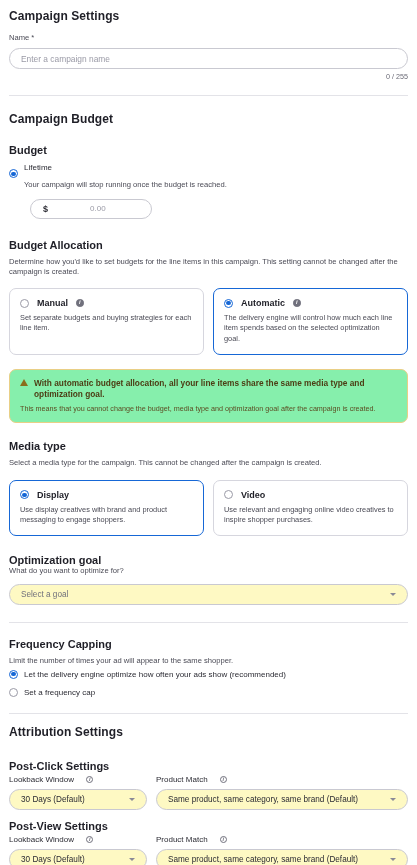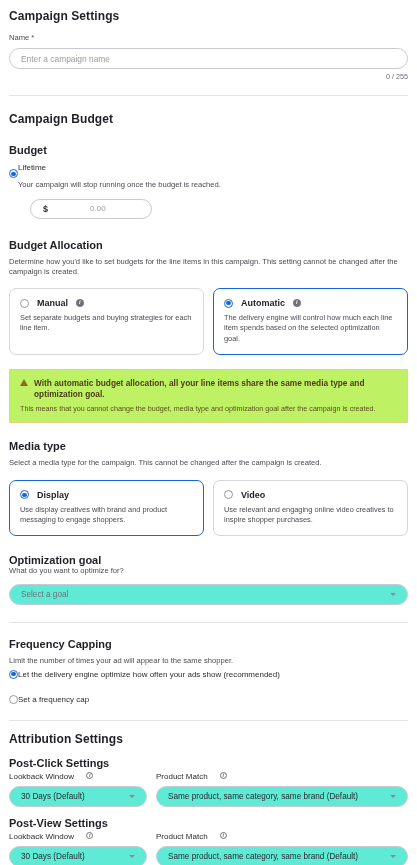--- a/index.html
+++ b/index.html
@@ -67,21 +67,21 @@
   .radio.on::after {
     content: "";
     position: absolute;
     left: 50%; top: 50%;
     width: 4.2px; height: 4.2px;
     margin: -2.1px 0 0 -2.1px;
     border-radius: 50%;
     background: #1667d6;
   }
 
-  .row-radio { display: flex; align-items: flex-start; }
+  .row-radio { display: flex; gap: 6px; align-items: flex-start; }
   .row-radio .label { font-size: 8px; color: #2b2b33; }
 
   
   .money {
     width: 122px;
     height: 20px;
     border: 1px solid #c9c9d1;
     border-radius: 10px;
     display: flex;
     align-items: center;
@@ -125,23 +125,23 @@
     font-weight: bold;
     display: inline-flex;
     align-items: center;
     justify-content: center;
     flex: 0 0 auto;
   }
   .info.filled { background: #70707c; color: #fff; border-color: #70707c; }
 
   
   .banner {
-    background: #bef264;
+    background: #86efac;
     border: 1px solid #e9cf86;
-    border-radius: 1px;
+    border-radius: 7px;
     padding: 8px 10px 9px;
   }
   .banner-top { display: flex; gap: 6px; align-items: flex-start; }
   .banner-title {
     font-size: 8.3px;
     font-weight: bold;
     color: #4c3d14;
     line-height: 1.3;
   }
   .banner-sub {
@@ -161,41 +161,42 @@
 
   
   .select {
     height: 21px;
     border: 1px solid #c9c9d1;
     border-radius: 11px;
     display: flex;
     align-items: center;
     justify-content: space-between;
     padding: 0 11px;
-    background: #5eead4;
+    background: #fef9c3;
   }
   .select .val { font-size: 8.2px; color: #70707c; }
   .select .val.dark { color: #2b2b33; }
   .caret {
     width: 0; height: 0;
     border-left: 3px solid transparent;
     border-right: 3px solid transparent;
     border-top: 3.4px solid #8a8a96;
     flex: 0 0 auto;
   }
 
   .link {
     color: #2b2b33;
     text-decoration: underline;
   }
 
   .field-label {
     font-size: 8px;
     color: #2b2b33;
     display: flex;
+    align-items: center;
     gap: 12px;
   }
   .attr-cols { display: flex; gap: 9px; }
   .attr-col-sm { width: 138px; flex: 0 0 auto; }
   .attr-col-lg { flex: 1; }
 </style>
 </head>
 <body>
 
 <div class="page">
@@ -307,32 +308,32 @@
 
   <div style="padding-top:15px">
     <div class="h-sub">Frequency Capping</div>
     <div class="desc" style="margin-top:6px">Limit the number of times your ad will appear to the same shopper.</div>
 
     <div class="row-radio" style="margin-top:4px;align-items:center">
       <div class="radio on"></div>
       <span class="label">Let the delivery engine optimize how often your ads show (recommended)</span>
     </div>
 
-    <div class="row-radio" style="margin-top:16px;align-items:flex-start">
+    <div class="row-radio" style="margin-top:9px;align-items:flex-start">
       <div class="radio"></div>
       <span class="label">Set a frequency cap</span>
     </div>
   </div>
 
   <div class="divider" style="margin-top:16px"></div>
 
   <div style="padding-top:11px">
     <div class="h-section">Attribution Settings</div>
 
-    <div style="margin-top:11px" class="h-sub">Post-Click Settings</div>
+    <div style="margin-top:21px" class="h-sub">Post-Click Settings</div>
 
     <div class="attr-cols" style="margin-top:3px">
       <div class="attr-col-sm">
         <div class="field-label">
           <span>Lookback Window</span>
           <span class="info">i</span>
         </div>
         <div class="select" style="margin-top:5px">
           <span class="val dark">30 Days (Default)</span>
           <span class="caret"></span>

